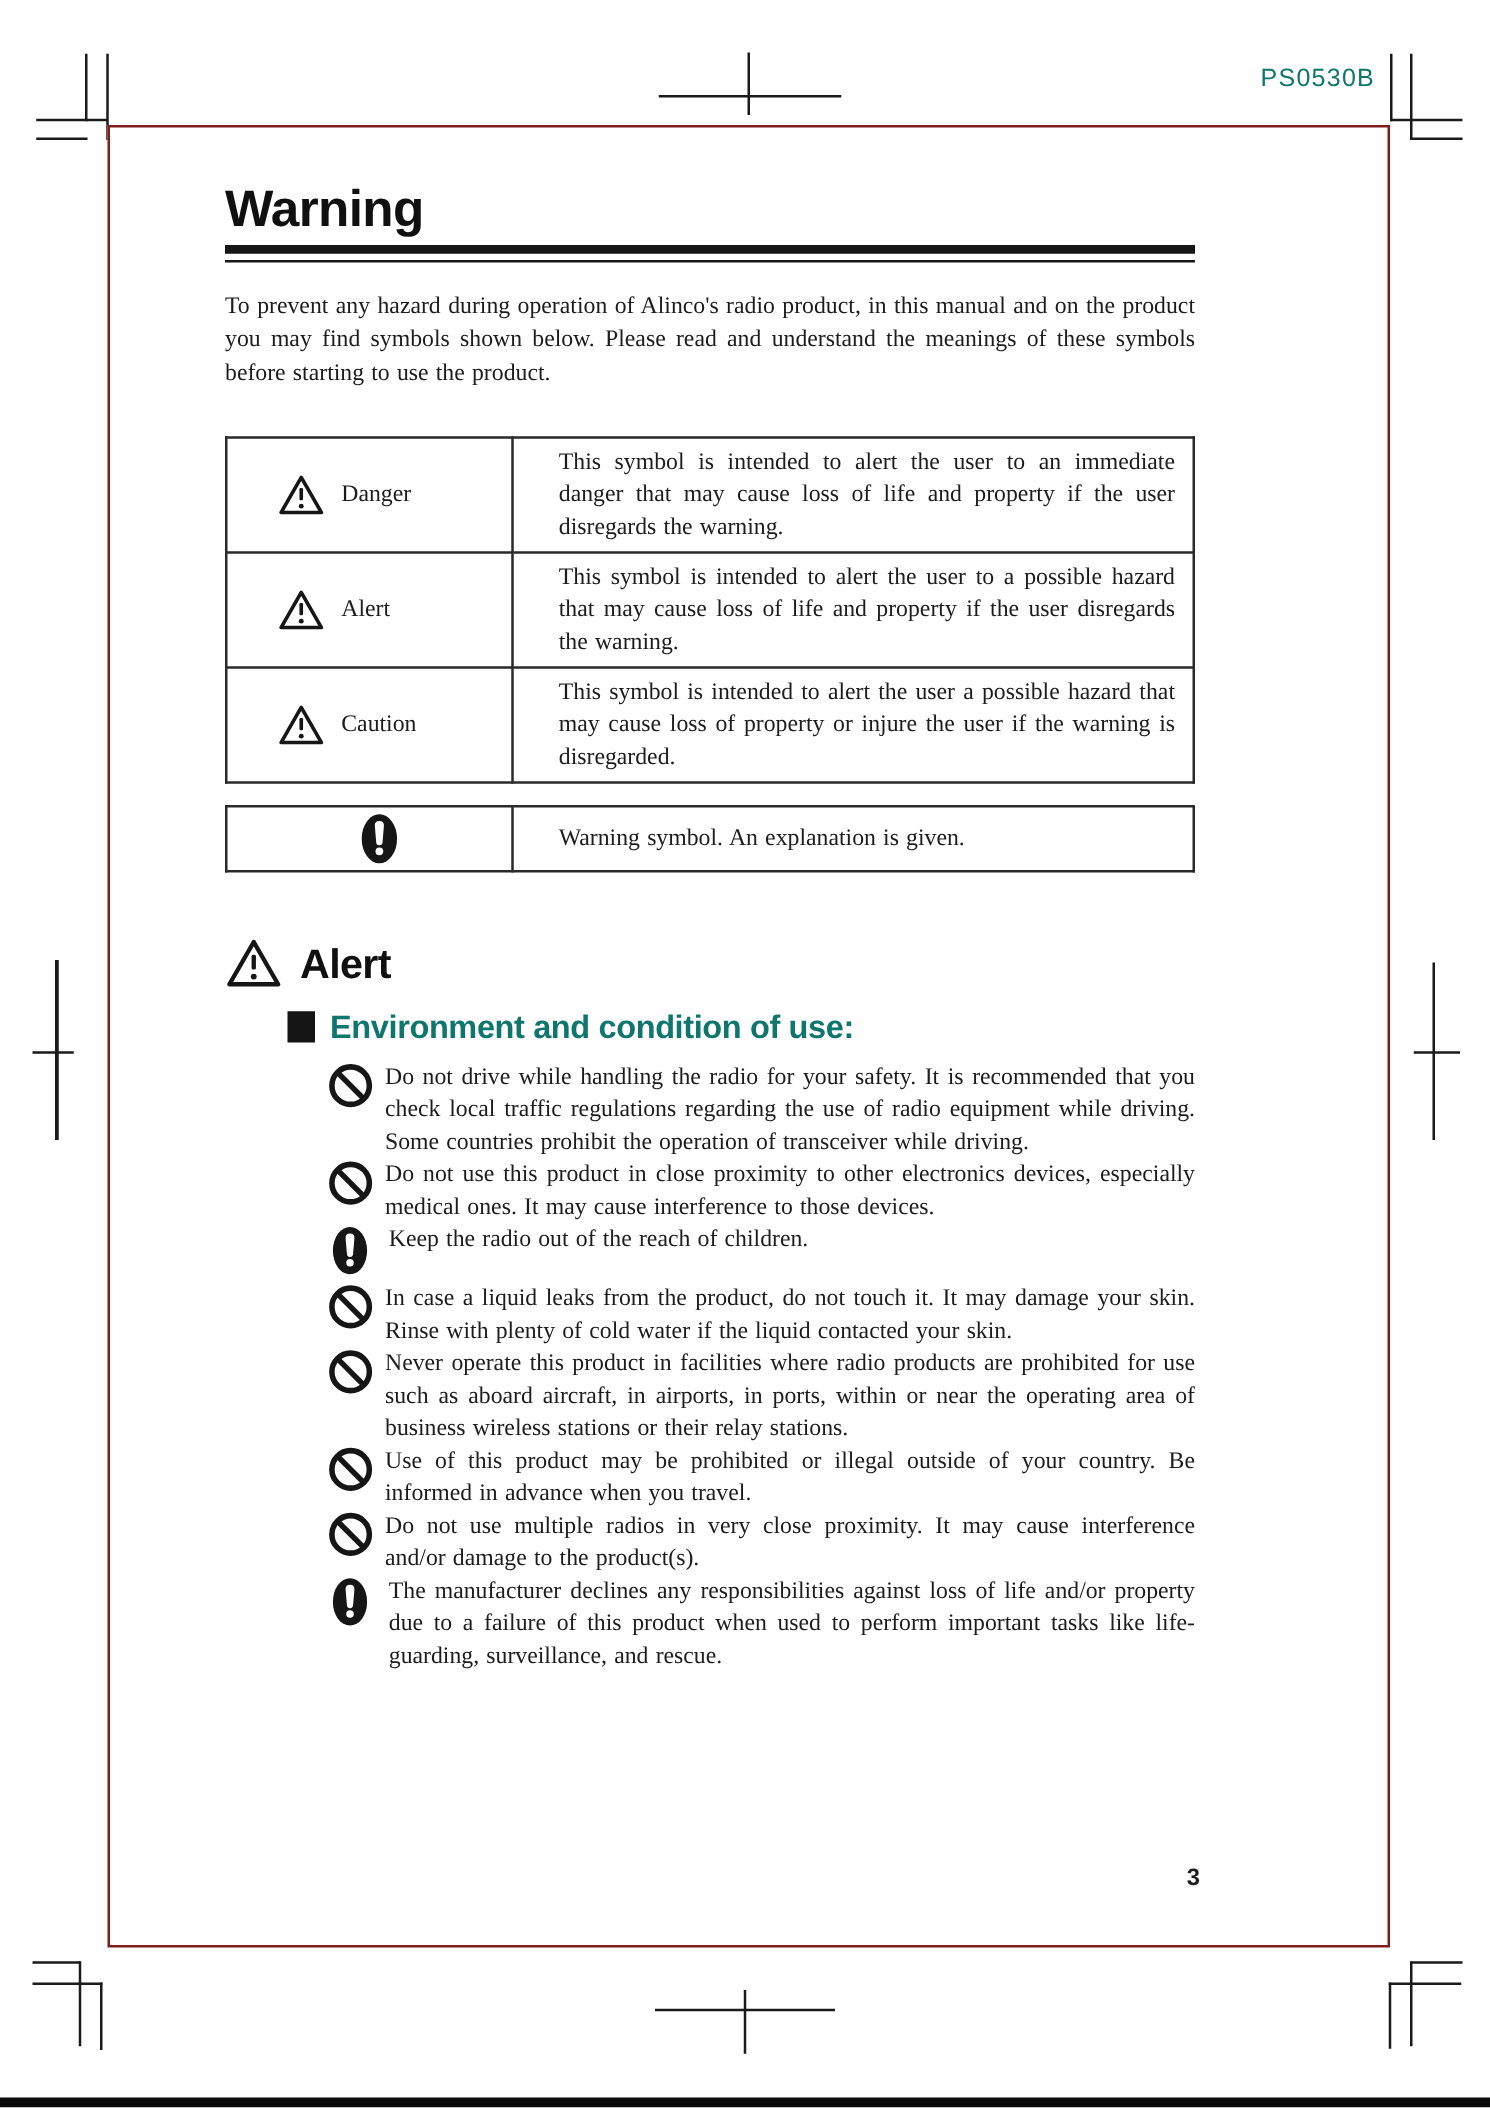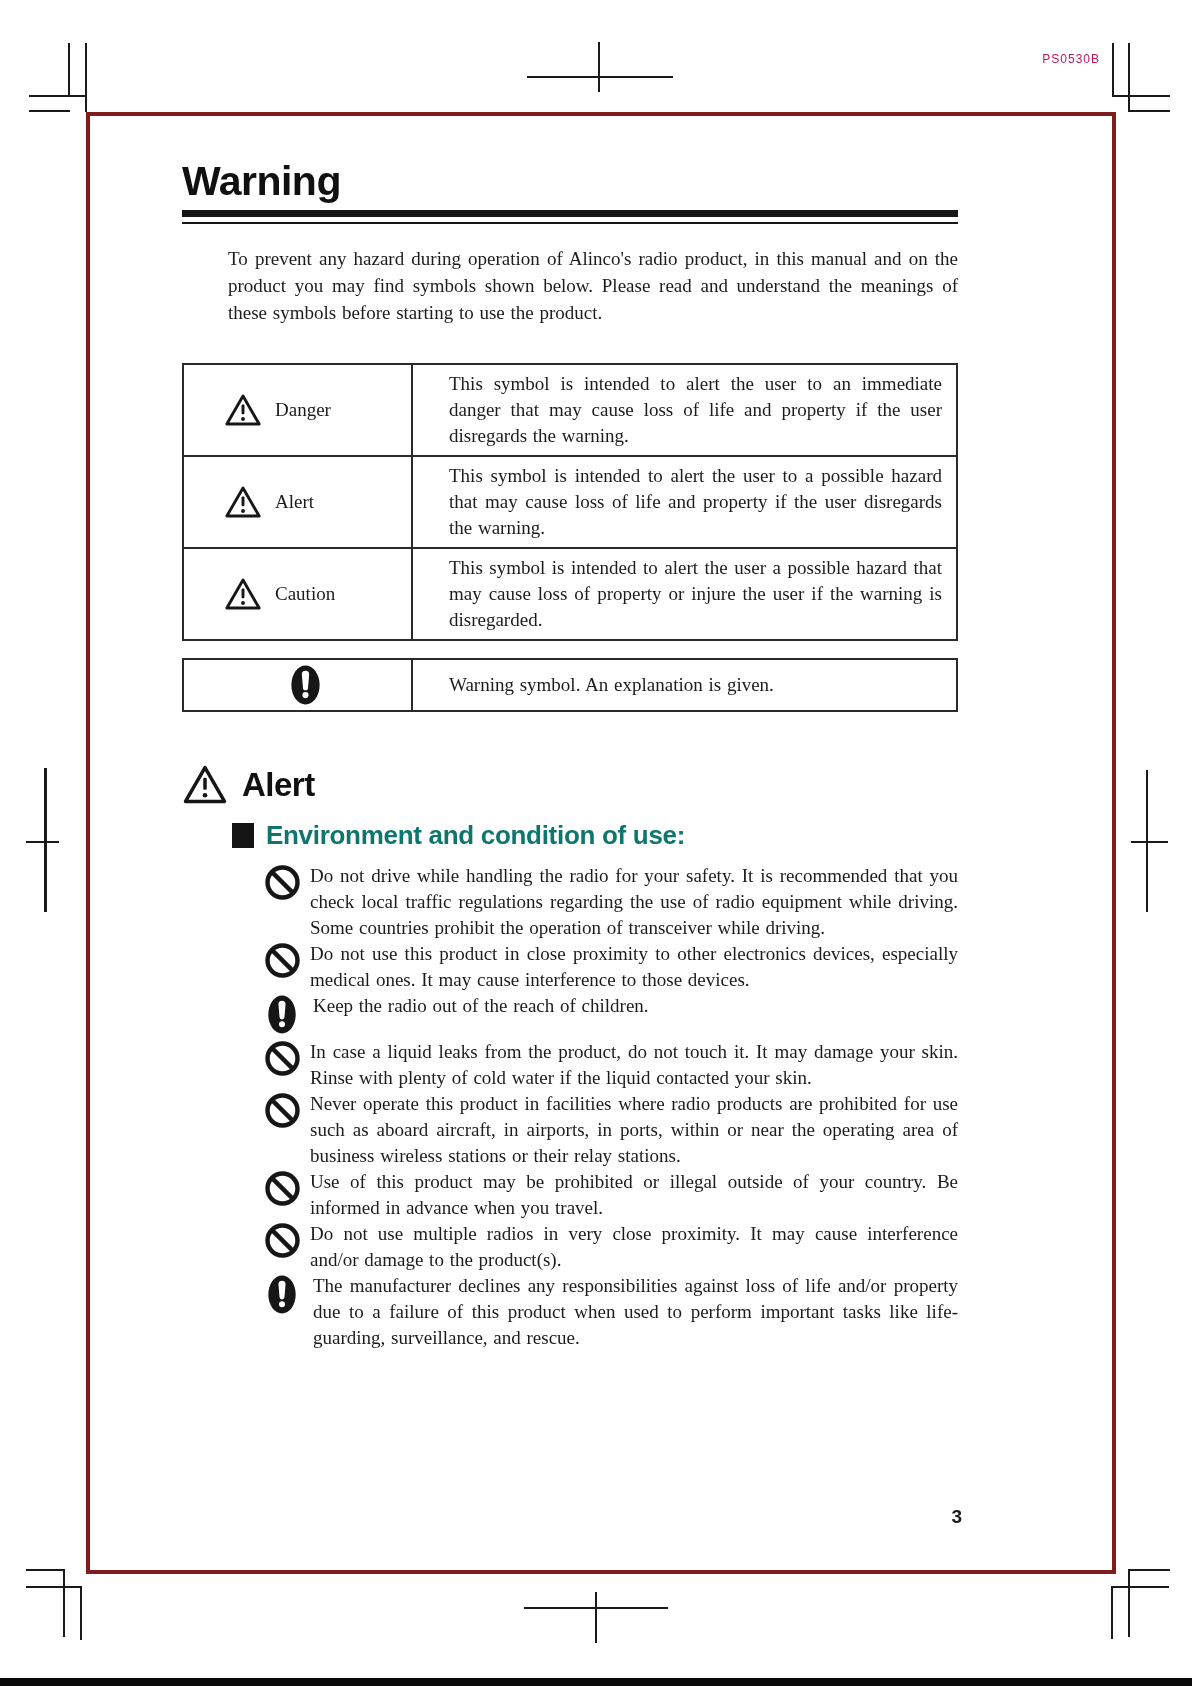--- a/index.html
+++ b/index.html
@@ -6,39 +6,39 @@
   body{
     width:1192px;height:1686px;position:relative;
     background:#ffffff;color:#1c1c1c;
     font-family:"Liberation Serif", serif;
     overflow:hidden;
   }
   
   .mark{position:absolute;background:#1a1a1a;}
   
   .sheet{
-    position:absolute;left:86px;top:112px;width:1022px;height:1454px;
-    border:4px solid #7f1d1d;background:#fff;
+    position:absolute;left:86px;top:100px;width:1022px;height:1454px;
+    border:2px solid #7f1d1d;background:#fff;
   }
   .doc-code{
     position:absolute;top:52px;right:92px;
     font-family:"Liberation Sans", sans-serif;
-    font-size:12px;letter-spacing:1px;color:#be185d;
+    font-size:20px;letter-spacing:1px;color:#0f766e;
   }
   .content{padding:44px 154px 0 92px;}
   .title{
     font-family:"Liberation Sans", sans-serif;font-weight:bold;
     font-size:41px;letter-spacing:-0.5px;line-height:1.05;
     margin:0;color:#101010;
   }
   .rule-thick{height:7px;background:#161616;margin-top:7px;}
   .rule-thin{height:2px;background:#161616;margin-top:5px;}
   .intro{
     margin-top:21px;font-size:19px;line-height:27px;
-    text-align:justify;word-spacing:1px;margin-left:46px;
+    text-align:justify;word-spacing:1px;
   }
   table{border-collapse:collapse;width:100%;table-layout:fixed;}
   .tbl td{border:2px solid #2a2a2a;vertical-align:middle;padding-left:16px;}
   .tbl1{margin-top:37px;}
   .tbl1 tr{height:65px;}
   .tbl2{margin-top:17px;}
   .tbl2 tr{height:52px;}
   td.symcell{width:210px;}
   .sym-inner{display:flex;align-items:center;gap:13px;padding-left:24px;}
   .sym-label{font-size:19px;}

